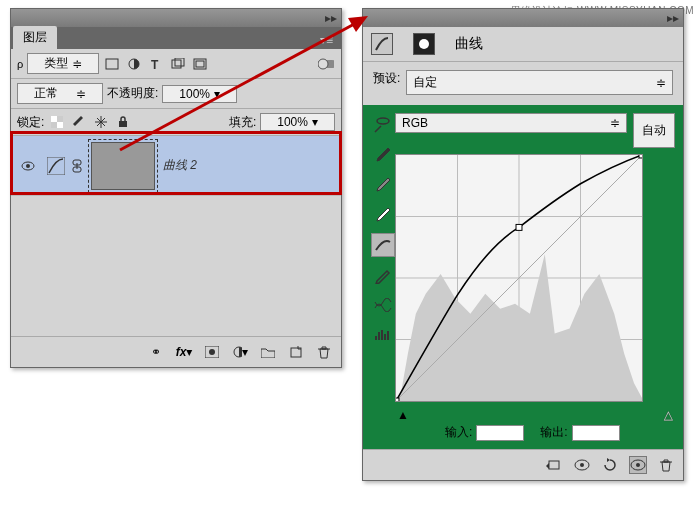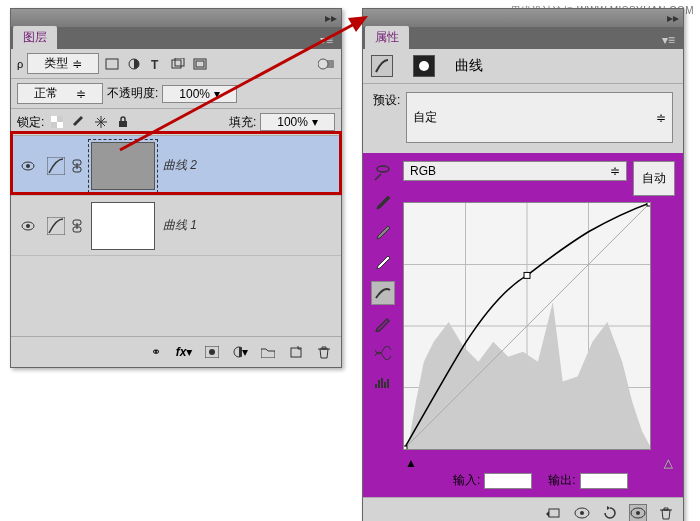--- a/index.html
+++ b/index.html
@@ -1,41 +1,41 @@
 <!DOCTYPE html>
 <html><head>
 <meta charset="utf-8">
 <style>
 * { margin:0; padding:0; box-sizing:border-box; font-family:"Microsoft YaHei",sans-serif; font-size:12px; }
 body { background:#fff; width:700px; height:521px; position:relative; }
 .panel { position:absolute; background:#d4d4d4; border:1px solid #666; box-shadow:2px 2px 4px rgba(0,0,0,0.3); }
 .panel-header { background:linear-gradient(#969696,#7a7a7a); height:18px; display:flex; align-items:center; padding:0 4px; color:#333; }
 .panel-header .collapse { margin-left:auto; cursor:pointer; }
 .tabs { display:flex; background:#666; height:22px; align-items:flex-end; }
-.tab { background:#d4d4d4; padding:3px 10px; color:#701a75; border-top-left-radius:2px; border-top-right-radius:2px; margin-left:2px; }
+.tab { background:#d4d4d4; padding:3px 10px; color:#000000; border-top-left-radius:2px; border-top-right-radius:2px; margin-left:2px; }
 .menu-icon { margin-left:auto; margin-right:4px; color:#ccc; cursor:pointer; padding:2px 4px; }
 .toolbar-row { display:flex; align-items:center; padding:4px 6px; gap:4px; background:#d4d4d4; border-bottom:1px solid #aaa; }
 .select { background:#eee; border:1px solid #888; padding:1px 16px; font-size:11px; display:inline-flex; align-items:center; gap:4px; }
 .icon-btn { width:18px; height:18px; display:inline-flex; align-items:center; justify-content:center; border:1px solid transparent; cursor:pointer; }
 .layer-list { background:#d4d4d4; min-height:200px; }
 .layer-row { display:flex; align-items:center; border-bottom:1px solid #bbb; padding:2px 4px; height:60px; }
 .layer-row.selected { background:#b4c7e6; }
 .vis-col { width:26px; display:flex; justify-content:center; }
 .eye-icon { width:14px; height:10px; }
 .layer-icons { display:flex; gap:6px; align-items:center; margin-left:6px; }
 .thumb { width:64px; height:48px; border:1px solid #555; background:#fff; margin:0 8px; position:relative; }
 .thumb.mask { background:#999; }
 .thumb.mask::after { content:""; position:absolute; inset:-4px; border:1px dashed #333; }
 .layer-name { font-style:italic; color:#333; }
 .panel-footer { display:flex; justify-content:flex-end; gap:10px; padding:6px 8px; border-top:1px solid #aaa; background:#d4d4d4; }
 .red-box { position:absolute; border:3px solid #b00; pointer-events:none; }
 .arrow-svg { position:absolute; pointer-events:none; }
 
 
-.props-body { padding:8px; background:#a21caf; display:flex; gap:8px; }
+.props-body { padding:8px; background:#15803d; display:flex; }
 .props-header-row { display:flex; align-items:center; gap:20px; padding:6px 8px; border-bottom:1px solid #aaa; }
 .props-header-row .icon-sq { width:22px; height:22px; border:1px solid #555; display:flex; align-items:center; justify-content:center; background:#c8c8c8; }
 .props-header-row .icon-sq.dark { background:#222; }
 .tool-col { display:flex; flex-direction:column; gap:6px; }
 .tool-col .tool { width:24px; height:24px; display:flex; align-items:center; justify-content:center; cursor:pointer; }
 .curve-area { flex:1; }
 .row { display:flex; align-items:flex-start; gap:6px; margin-bottom:6px; }
 .btn { background:#eee; border:1px solid #888; padding:8px 8px; cursor:pointer; }
 .curve-box { width:248px; height:248px; background:#f4f4f4; border:1px solid #888; position:relative; margin-top:4px; margin-bottom:6px; }
 .histogram { position:absolute; inset:0; }
@@ -159,41 +159,20 @@
           </svg>
         <svg width="12" height="14">
             <rect x="2" y="1" width="8" height="5" rx="2" fill="none" stroke="#333"></rect>
             <rect x="2" y="8" width="8" height="5" rx="2" fill="none" stroke="#333"></rect>
             <line x1="6" y1="4" x2="6" y2="10" stroke="#333"></line>
           </svg>
       </div>
       <div class="thumb mask"></div>
       <span class="layer-name">曲线 2</span>
     </div>
-    <div class="layer-row">
-      <div class="vis-col">
-          <svg class="eye-icon" viewBox="0 0 14 10">
-            <ellipse cx="7" cy="5" rx="6" ry="4" fill="none" stroke="#333"></ellipse>
-            <circle cx="7" cy="5" r="2" fill="#333"></circle>
-          </svg>
-        </div>
-      <div class="layer-icons">
-        <svg width="18" height="18">
-            <rect x="0" y="0" width="18" height="18" fill="none" stroke="#555"></rect>
-            <path d="M2 16 Q 9 2 16 2" stroke="#333" fill="none" stroke-width="1.5"></path>
-          </svg>
-        <svg width="12" height="14">
-            <rect x="2" y="1" width="8" height="5" rx="2" fill="none" stroke="#333"></rect>
-            <rect x="2" y="8" width="8" height="5" rx="2" fill="none" stroke="#333"></rect>
-            <line x1="6" y1="4" x2="6" y2="10" stroke="#333"></line>
-          </svg>
-      </div>
-      <div class="thumb"></div>
-      <span class="layer-name">曲线 1</span>
-    </div>
   </div>
   <div class="panel-footer">
     <span class="icon-btn">⚭</span>
     <span class="icon-btn"><i style="font-style:italic;font-weight:bold">fx</i>▾</span>
     <span class="icon-btn">
         <svg width="14" height="12">
           <rect x="0" y="0" width="14" height="12" fill="none" stroke="#333"></rect>
           <circle cx="7" cy="6" r="3" fill="#333"></circle>
         </svg>
       </span>
@@ -217,41 +196,37 @@
           <path d="M2 3 h8 l-1 9 h-6 z M0 3 h12 M4 1 h4 v2 h-4 z" fill="none" stroke="#333"></path>
         </svg>
       </span>
   </div>
 </div>
 
 <div class="panel" style="left:362px; top:8px; width:322px;">
   <div class="panel-header">
     <span class="collapse">▸▸</span>
   </div>
-  <div class="tabs">
-    <div class="tab">属性</div>
-    <div class="menu-icon">▾≡</div>
-  </div>
   <div class="props-header-row">
     <span class="icon-sq">
         <svg width="16" height="16">
           <path d="M2 14 Q 8 2 14 2" stroke="#333" fill="none" stroke-width="2"></path>
         </svg>
       </span>
     <span class="icon-sq dark">
         <svg width="16" height="16">
           <circle cx="8" cy="8" r="5" fill="#fff"></circle>
         </svg>
       </span>
     <span style="font-size:14px">曲线</span>
   </div>
   <div style="padding:8px 10px 4px 10px">
     <div class="row">
       <span>预设:</span>
-      <div class="select" style="flex:1; padding:16px 6px">
+      <div class="select" style="flex:1; padding:3px 6px">
           <span>自定</span>
           <span style="margin-left:auto">≑</span>
         </div>
     </div>
   </div>
   <div class="props-body">
     <div class="tool-col">
       <span class="tool">
           <svg width="20" height="18">
             <path d="M10 2 a6 3 0 0 0 0 6 a6 3 0 0 0 0 -6 M8 10 l-6 6" fill="none" stroke="#333" stroke-width="1.5"></path>

